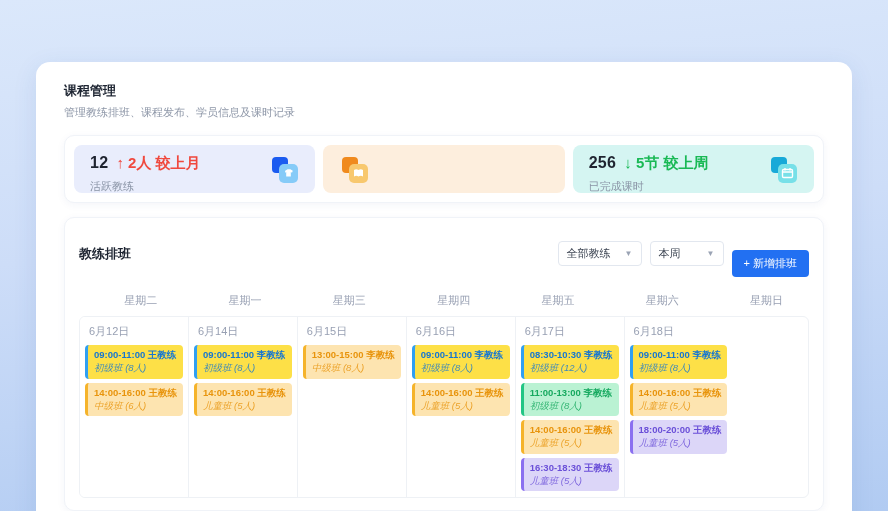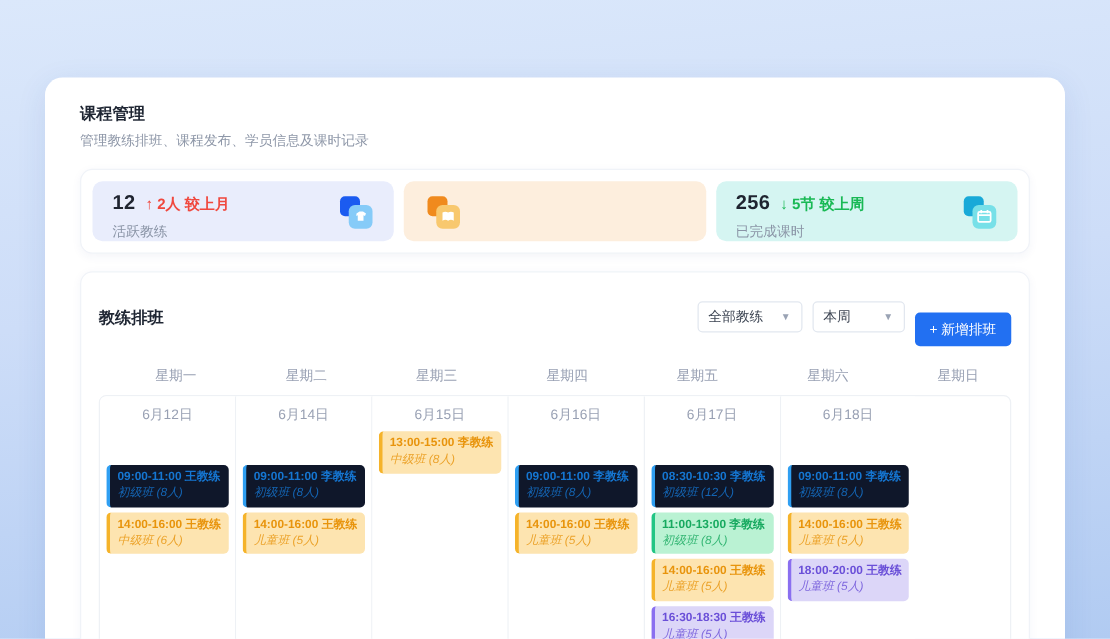--- a/index.html
+++ b/index.html
@@ -17,21 +17,21 @@
   .card-box { background:#fff; border:1px solid #f0f3f8; border-radius:10px;
     box-shadow:0 2px 8px rgba(30,64,140,.05); }
 
   
   .stats { margin-top:15px; padding:9px; display:flex; gap:8px; }
   .stat { flex:1; height:48px; border-radius:8px; padding:9px 14px 9px 16px;
     display:flex; justify-content:space-between; }
   .st-1{background:#e9edfc;} .st-2{background:#fdeedd;} .st-3{background:#fbdddd;} .st-4{background:#d5f5f2;}
   .stat .vrow { display:flex; align-items:baseline; gap:8px; }
   .stat .val { font-size:16px; font-weight:bold; color:#1f2430; letter-spacing:.3px;}
-  .stat .trend { font-size:12px; font-weight:bold; }
+  .stat .trend { font-size:15px; font-weight:bold; }
   .trend.up { color:#f0483e; } .trend.down { color:#19b955; }
   .stat .lbl { font-size:11px; color:#8a94a6; margin-top:6px; }
   .stat svg { display:block; }
 
   
   .sched { margin-top:14px; padding:12px 14px 12px; }
   .sec-head { display:flex; align-items:center; justify-content:space-between; }
   .sec-title { font-size:13px; font-weight:bold; color:#1f2633; }
   .controls { display:flex; gap:8px; align-items:center; }
   .select { font-size:11px; color:#3c4452; border:1px solid #e2e7ef; border-radius:4px;
@@ -39,26 +39,26 @@
   .select .caret { font-size:8px; color:#9aa3b4; }
   .btn-primary { font-size:11px; color:#fff; background:#2270f2; border:none; border-radius:4px;
     padding:6px 12px; cursor:pointer;margin-top:20px; }
 
   .weekdays { display:grid; grid-template-columns:repeat(7,1fr); margin-top:10px; }
   .weekdays div { text-align:right; padding:6px 26px 8px 0; font-size:11px; color:#98a0b3; }
 
   .grid { display:grid; grid-template-columns:repeat(7,1fr); border:1px solid #eef1f5; border-radius:6px; overflow:hidden; }
   .day { border-right:1px solid #eef1f5; min-height:150px; padding-bottom:6px; background:#fff; }
   .day:last-child { border-right:none; }
-  .day .date { text-align:center; font-size:11px; color:#98a0b3; padding:7px 9px 6px; }
+  .day .date { text-align:left; font-size:11px; color:#98a0b3; padding:7px 9px 6px; }
   .evs { display:flex; flex-direction:column; gap:4px; padding:0 5px; }
   .ev { border-radius:4px; border-left:3px solid; padding:3px 6px 4px; font-size:9.5px; line-height:1.4; }
   .ev .t { font-weight:bold; white-space:nowrap; }
   .ev .c { opacity:.82; white-space:nowrap;font-style:italic; }
-  .ev-blue   { background:#0f172a; border-color:#2f9ff2; color:#1576d2;margin-top:27px; }
+  .ev-blue   { background:#fde047; border-color:#2f9ff2; color:#1576d2; }
   .ev-orange { background:#fde4b0; border-color:#f5b32a; color:#e8940c; }
   .ev-green  { background:#baf2d3; border-color:#22c584; color:#17a95f; }
   .ev-purple { background:#dcd6f8; border-color:#8a6ff0; color:#6a4fd8; }
 </style>
 </head>
 <body>
 
 <div class="panel">
 
   <div class="pg-title">课程管理</div>
@@ -123,22 +123,22 @@
         </div>
         <div class="select">
           <span>本周</span>
           <span class="caret">▼</span>
         </div>
         <button class="btn-primary">+ 新增排班</button>
       </div>
     </div>
 
     <div class="weekdays">
+      <div>星期二</div>
       <div>星期一</div>
-      <div>星期二</div>
       <div>星期三</div>
       <div>星期四</div>
       <div>星期五</div>
       <div>星期六</div>
       <div>星期日</div>
     </div>
 
     <div class="grid">
 
       <div class="day">

